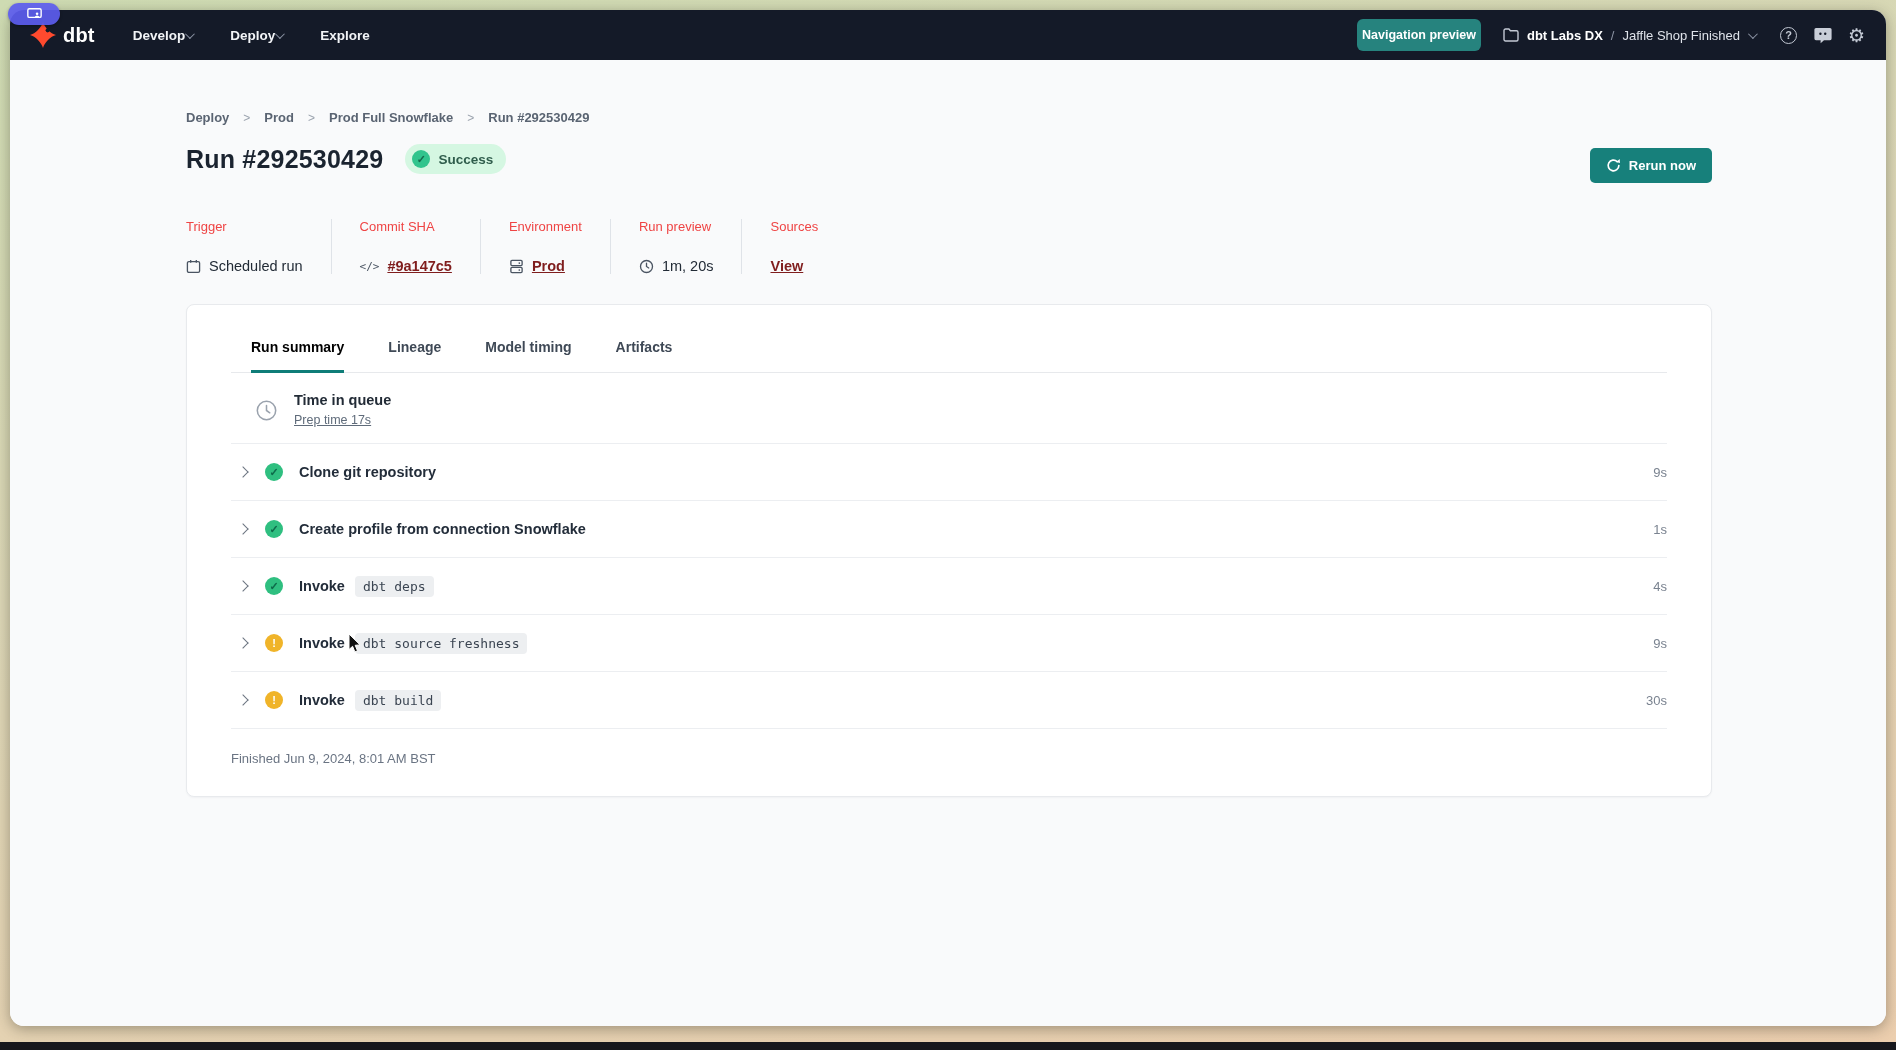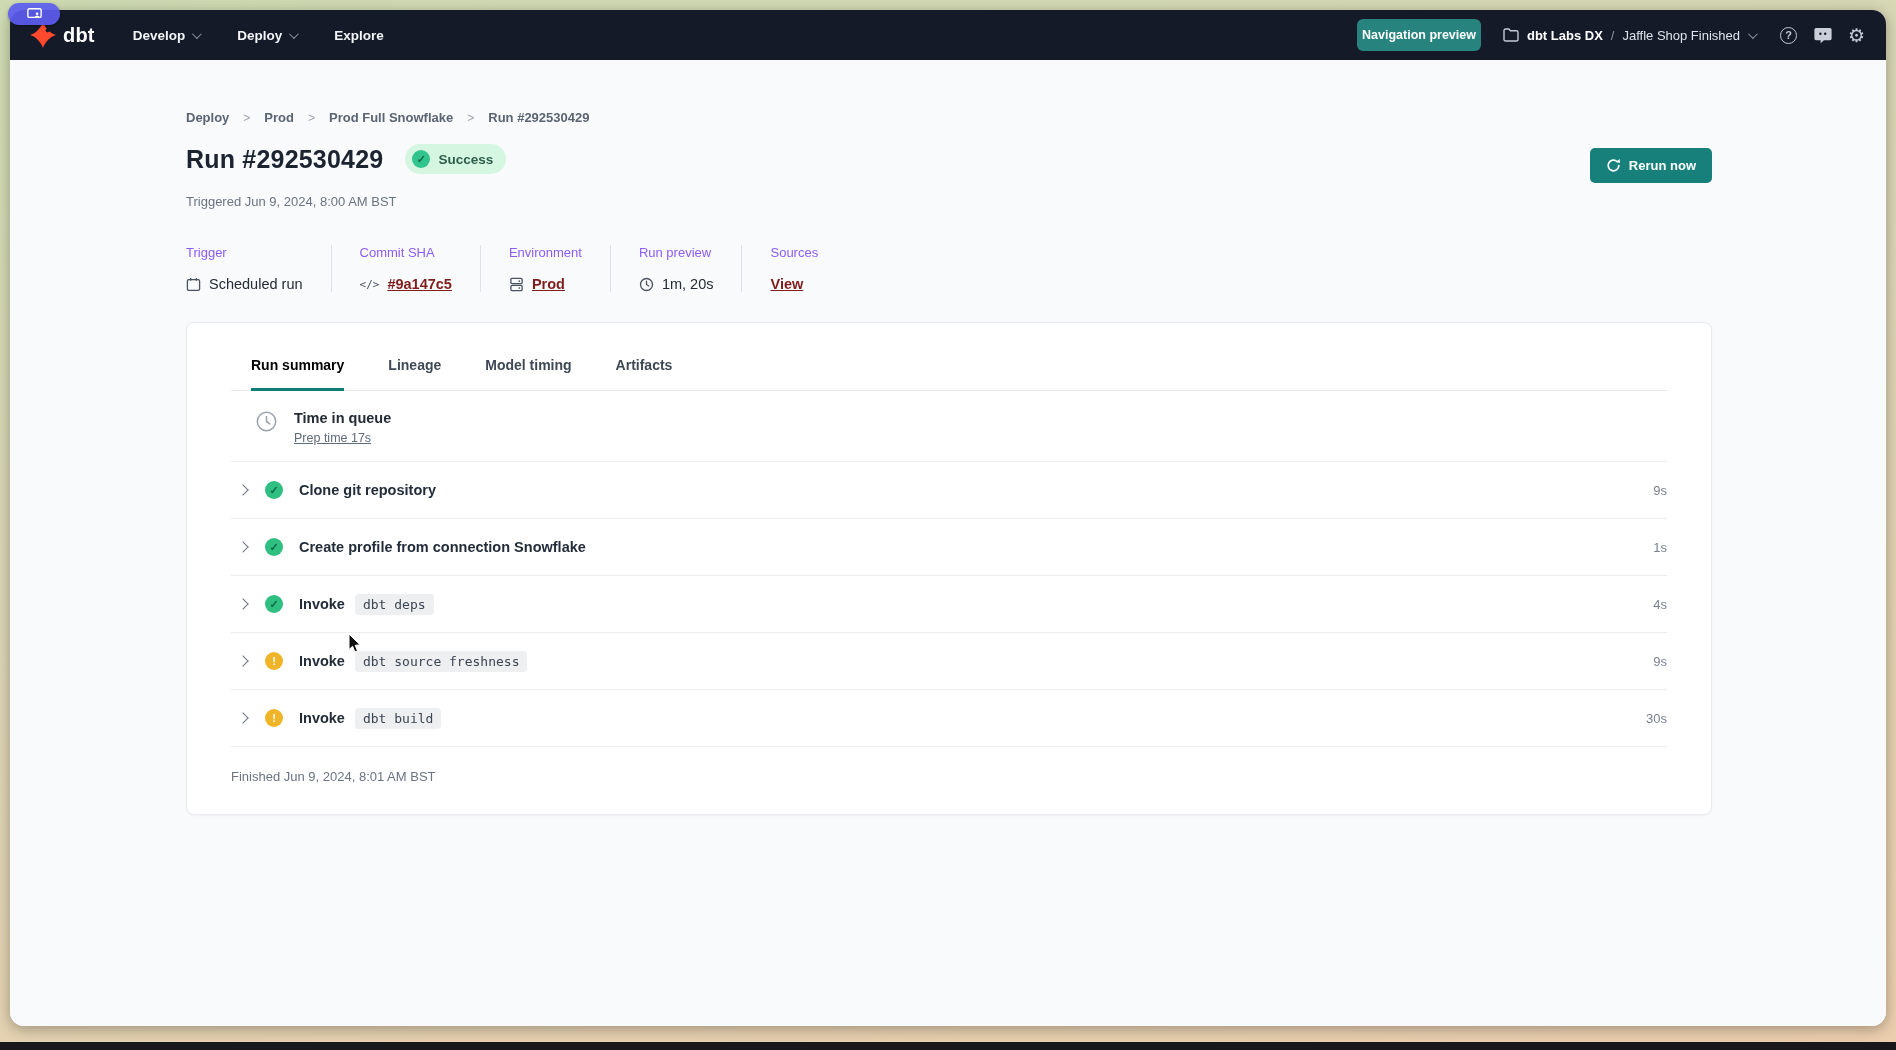--- a/index.html
+++ b/index.html
@@ -21,21 +21,21 @@
 
   
   .topnav {
     height:50px; flex:0 0 50px; background:#141a28; display:flex; align-items:center;
     padding:0 20px; color:#fff;
   }
   .logo { display:flex; align-items:center; gap:7px; margin-right:38px; }
   .logo-mark { width:26px; height:26px; display:block; }
   .logo-text { font-size:20px; font-weight:bold; letter-spacing:.2px; color:#fff; }
   .nav-items { display:flex; align-items:center; gap:38px; }
-  .nav-item { display:flex; align-items:center; gap:7px; font-size:13.5px; font-weight:bold; color:#f2f4f7; cursor:pointer; }
+  .nav-item { display:flex; align-items:center; font-size:13.5px; font-weight:bold; color:#f2f4f7; cursor:pointer; }
   .chev { width:7px; height:7px; border-right:1.6px solid #8b93a3; border-bottom:1.6px solid #8b93a3; transform:rotate(45deg) translateY(-2px); display:inline-block; }
   .nav-spacer { flex:1; }
   .nav-preview-btn {
     background:#26837e; color:#fff; font-size:12.5px; font-weight:bold;
     padding:9px 5px; border-radius:6px; border:none; cursor:pointer; margin-right:22px;
     font-family:"Liberation Sans", sans-serif;
   }
   .account { display:flex; align-items:center; gap:8px; font-size:13px; margin-right:24px; cursor:pointer; }
   .account .acct-name { font-weight:bold; color:#fff; }
   .account .slash { color:#8b93a3; }
@@ -70,36 +70,36 @@
   .rerun-btn {
     display:flex; align-items:center; gap:8px; background:#17807b; color:#fff;
     font-size:13px; font-weight:bold; border:none; border-radius:5px; padding:10px 16px;
     cursor:pointer; margin-top:4px; font-family:"Liberation Sans", sans-serif;
   }
   .triggered { margin-top:11px; font-size:13px; color:#6a7483; }
 
   .meta-row { display:flex; margin-top:36px; }
   .meta-col { padding-right:28px; margin-right:28px; border-right:1px solid #dfe3e8; }
   .meta-col:last-child { border-right:none; }
-  .meta-label { font-size:13px; color:#8b5cf6; margin-bottom:16px; }
+  .meta-label { font-size:13px; color:#ef4444; margin-bottom:24px; }
   .meta-value { display:flex; align-items:center; gap:8px; font-size:14.5px; color:#222b36; font-weight:normal; }
   .meta-value .mv-icon { display:flex; align-items:center; color:#4a5462; }
   .teal-link { color:#7f1d1d; text-decoration:underline; font-weight:bold; cursor:pointer; }
   .code-glyph { font-family:"DejaVu Sans Mono", monospace; font-size:11px; color:#4a5462; }
 
   
   .card {
     margin-top:30px; background:#fff; border:1px solid #e8eaed; border-radius:8px;
     box-shadow:0 1px 2px rgba(16,24,40,.04); padding:0 44px;
   }
   .tabs { display:flex; gap:44px; padding:34px 0 0 20px; border-bottom:1px solid #e7e9ec; }
   .tab { font-size:14px; color:#3f4956; font-weight:bold; padding-bottom:15px; cursor:pointer; border-bottom:3px solid transparent; margin-bottom:-1px; }
   .tab.active { color:#000000; border-bottom-color:#0f7d78; }
 
-  .queue-row { display:flex; gap:16px; padding:19px 0 15px 24px; border-bottom:1px solid #eceef1; }
+  .queue-row { display:flex; align-items:center; gap:16px; padding:19px 0 15px 24px; border-bottom:1px solid #eceef1; }
   .queue-title { font-size:14.5px; font-weight:bold; color:#222b36; }
   .queue-link { display:inline-block; margin-top:5px; font-size:12.5px; color:#5f6b7a; text-decoration:underline; cursor:pointer; }
 
   .step-row { display:flex; align-items:center; height:57px; border-bottom:1px solid #eceef1; }
   .row-chevron { width:8px; height:8px; border-right:1.8px solid #6b7480; border-bottom:1.8px solid #6b7480; transform:rotate(-45deg); margin:0 18px 0 8px; cursor:pointer; flex:0 0 auto; }
   .status-icon { width:18px; height:18px; border-radius:50%; display:flex; align-items:center; justify-content:center; color:#fff; font-size:11px; font-weight:bold; margin-right:16px; flex:0 0 auto; }
   .status-icon.success { background:#2fbf80; }
   .status-icon.success::after { content:"✓"; color:#0e6b4a; }
   .status-icon.warning { background:#f0b429; }
   .status-icon.warning::after { content:"!"; color:#fff; }
@@ -193,21 +193,20 @@
       </div>
       <button class="rerun-btn">
         <svg width="15" height="15" viewBox="0 0 16 16">
           <path d="M13.7 8A5.7 5.7 0 1 1 11.9 3.8" fill="none" stroke="#fff" stroke-width="1.8" stroke-linecap="round"></path>
           <polygon points="14.6,1.0 14.9,5.2 10.9,4.3" fill="#fff"></polygon>
         </svg>
         <span>Rerun now</span>
       </button>
     </div>
 
-    <div class="triggered">Triggered Jun 9, 2024, 8:00 AM BST</div>
 
     <div class="meta-row">
       <div class="meta-col">
         <div class="meta-label">Trigger</div>
         <div class="meta-value">
           <span class="mv-icon">
             <svg width="15" height="15" viewBox="0 0 16 16">
                 <rect x="1.5" y="2.8" width="13" height="11.5" rx="1.5" fill="none" stroke="#4a5462" stroke-width="1.4"></rect>
                 <line x1="5" y1="1" x2="5" y2="4" stroke="#4a5462" stroke-width="1.4"></line>
                 <line x1="11" y1="1" x2="11" y2="4" stroke="#4a5462" stroke-width="1.4"></line>

